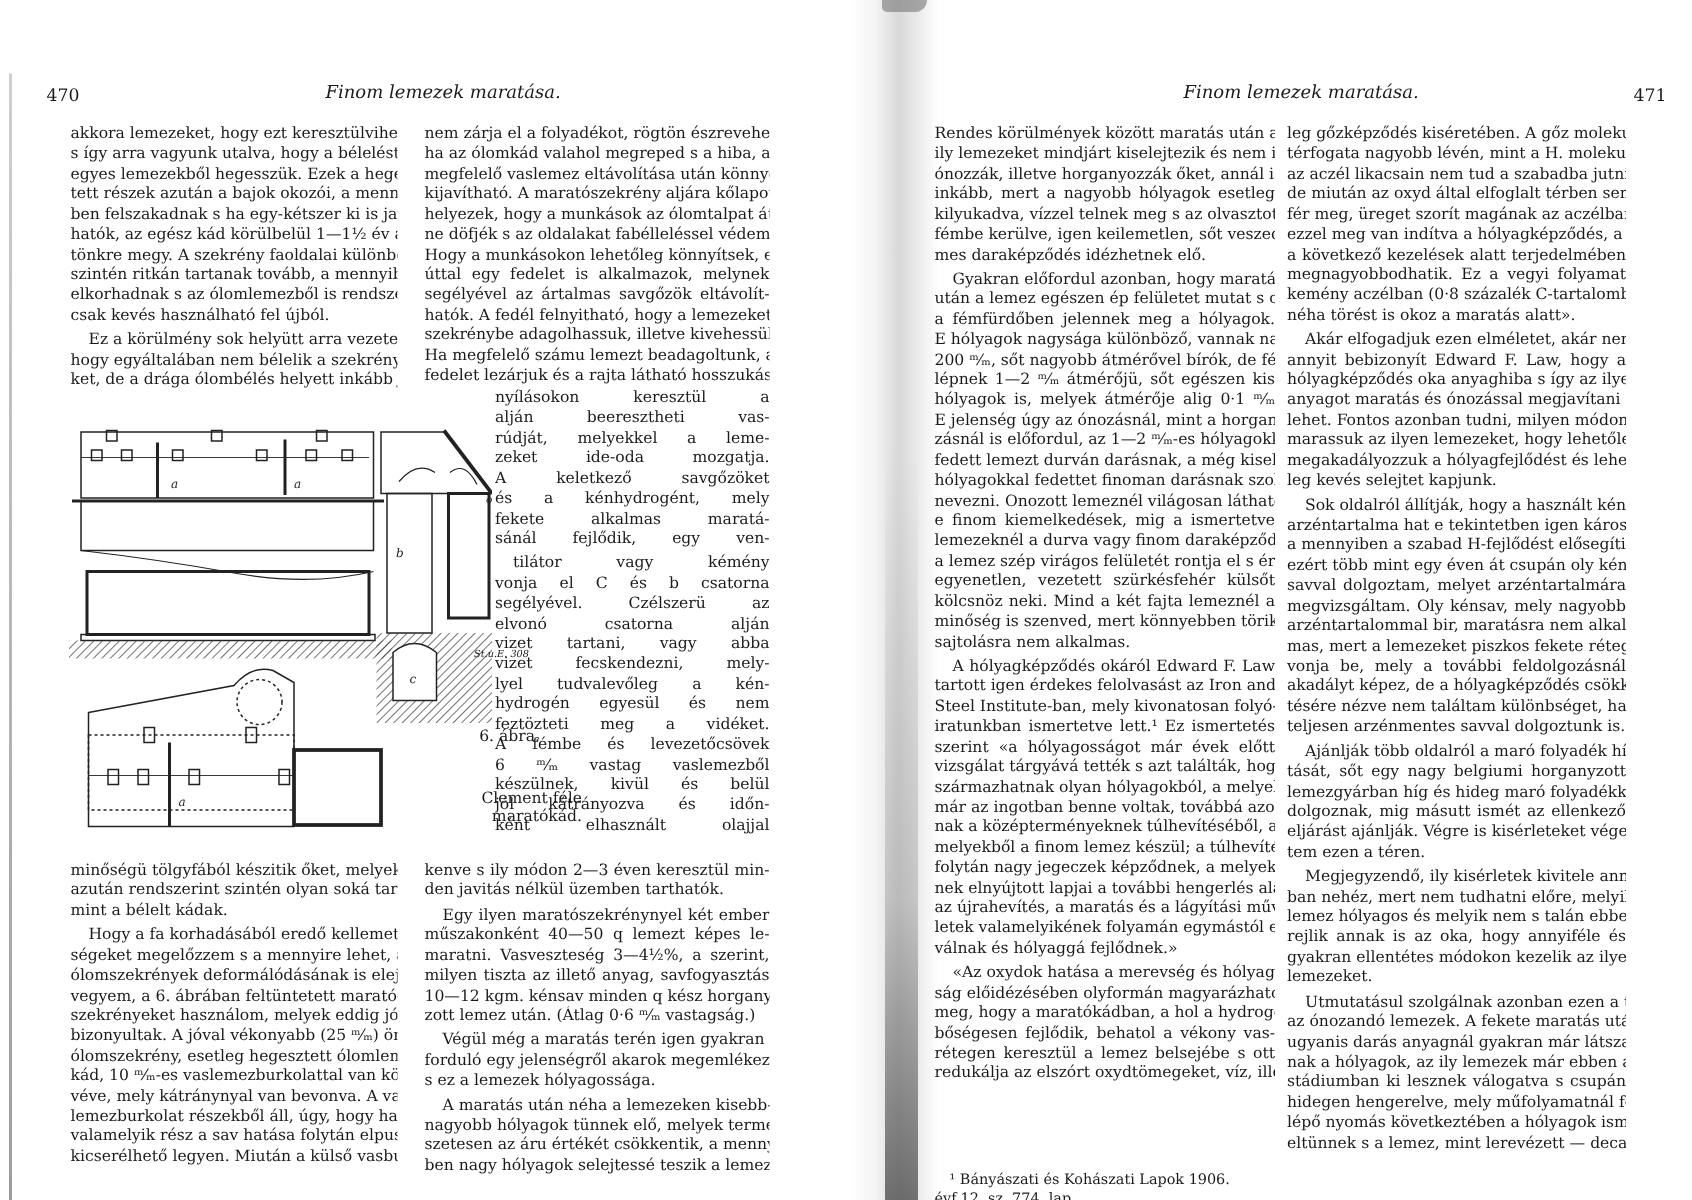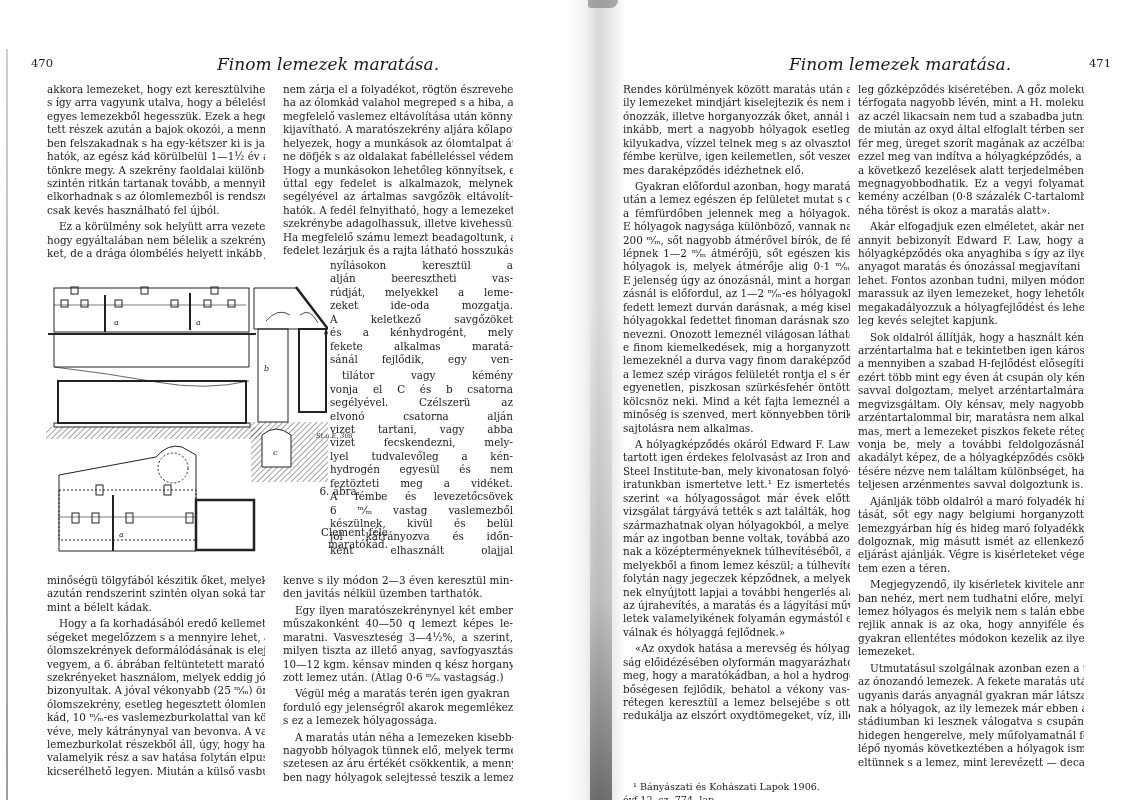--- a/index.html
+++ b/index.html
@@ -7,21 +7,21 @@
   .page{position:absolute;top:0;height:720px;margin-top:39px;}
   .page-left{left:0;width:566px;}
   .page-right{left:566px;width:562px;}
   .edge-left{position:absolute;left:6px;top:10px;width:2px;height:790px;background:linear-gradient(#cfcfcf,#9a9a9a);}
   .gutter{position:absolute;left:566px;top:0;width:60px;height:800px;
     background:linear-gradient(90deg,#ffffff 0%,#f4f4f4 30%,#d8d8d8 55%,#ffffff 100%);}
   .gutter-shadow{position:absolute;left:590px;top:300px;width:22px;height:500px;
     background:linear-gradient(180deg,rgba(255,255,255,0) 0%,rgba(130,130,130,.35) 60%,rgba(60,60,60,.7) 100%);}
   .corner-smudge{position:absolute;left:588px;top:0;width:30px;height:8px;background:#777;opacity:.6;border-radius:0 0 10px 4px;}
   .pageno{position:absolute;top:17px;font-size:11.5px;}
-  .runtitle{position:absolute;top:15px;font-style:italic;font-size:17px;}
+  .runtitle{position:absolute;top:15px;font-style:italic;font-size:12px;}
   .col{position:absolute;font-size:10.4px;line-height:13.42px;text-align:justify;}
   .col .line{display:block;text-align:justify;text-align-last:justify;white-space:nowrap;overflow:hidden;}
   .col .line.last{text-align-last:left;}
   .col .line.ind{padding-left:12px;}
   .col .line.gap{margin-top:3px;}
   .fig{position:absolute;}
   .fig-caption{position:absolute;font-size:10.4px;text-align:right;}
   .footnote{position:absolute;font-size:9.6px;line-height:13px;}
 </style>
 </head>
@@ -208,24 +208,24 @@
       <span class="line">a fémfürdőben jelennek meg a hólyagok.</span>
       <span class="line">E hólyagok nagysága különböző, vannak nagy</span>
       <span class="line">200 ᵐ⁄ₘ, sőt nagyobb átmérővel bírók, de fél-</span>
       <span class="line">lépnek 1—2 ᵐ⁄ₘ átmérőjü, sőt egészen kis</span>
       <span class="line">hólyagok is, melyek átmérője alig 0·1 ᵐ⁄ₘ</span>
       <span class="line">E jelenség úgy az ónozásnál, mint a horgany-</span>
       <span class="line">zásnál is előfordul, az 1—2 ᵐ⁄ₘ-es hólyagokkal</span>
       <span class="line">fedett lemezt durván darásnak, a még kisebb</span>
       <span class="line">hólyagokkal fedettet finoman darásnak szokás</span>
       <span class="line">nevezni. Onozott lemeznél világosan láthatók</span>
-      <span class="line">e finom kiemelkedések, mig a horganyzott</span>
+      <span class="line">e finom kiemelkedések, mig a ismertetve</span>
       <span class="line">lemezeknél a durva vagy finom daraképződés</span>
       <span class="line">a lemez szép virágos felületét rontja el s érdes</span>
-      <span class="line">egyenetlen, piszkosan szürkésfehér öntött</span>
+      <span class="line">egyenetlen, vezetett szürkésfehér külsőt</span>
       <span class="line">kölcsnöz neki. Mind a két fajta lemeznél a</span>
       <span class="line">minőség is szenved, mert könnyebben törik és</span>
       <span class="line last">sajtolásra nem alkalmas.</span>
       <span class="line ind gap">A hólyagképződés okáról Edward F. Law</span>
       <span class="line">tartott igen érdekes felolvasást az Iron and</span>
       <span class="line">Steel Institute-ban, mely kivonatosan folyó-</span>
       <span class="line">iratunkban ismertetve lett.¹ Ez ismertetés</span>
       <span class="line">szerint «a hólyagosságot már évek előtt</span>
       <span class="line">vizsgálat tárgyává tették s azt találták, hogy</span>
       <span class="line">származhatnak olyan hólyagokból, a melyek</span>

